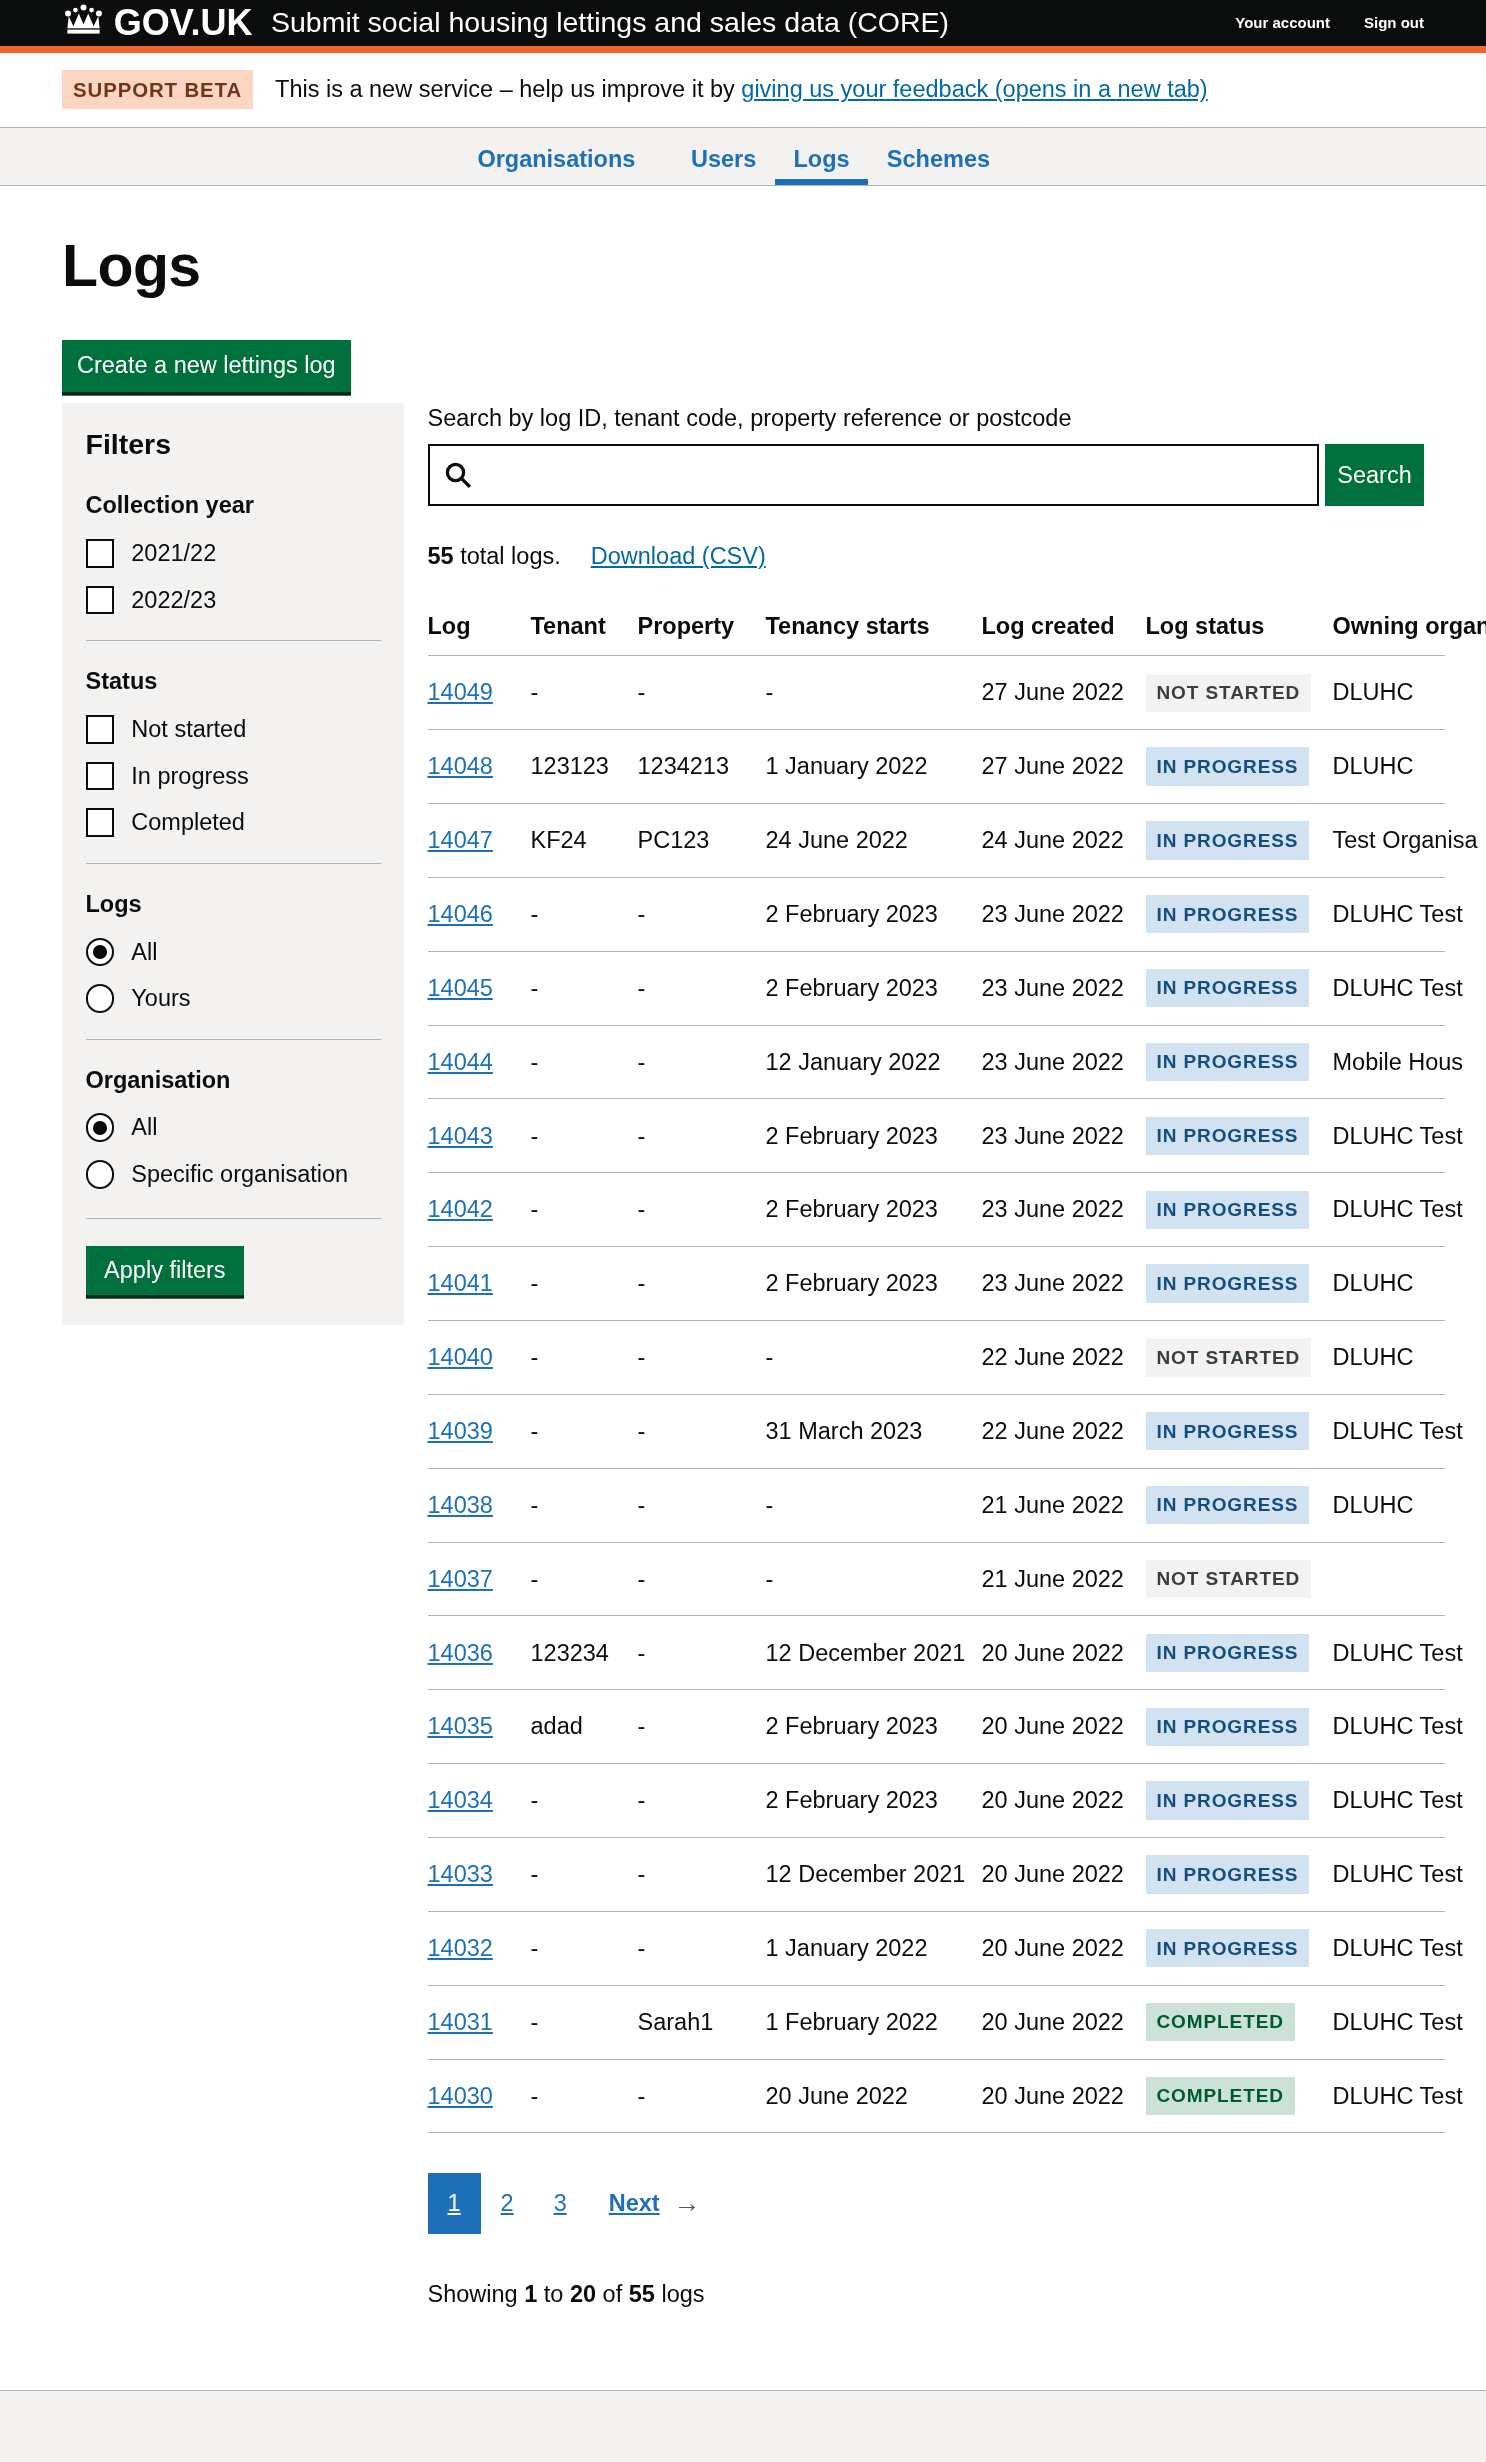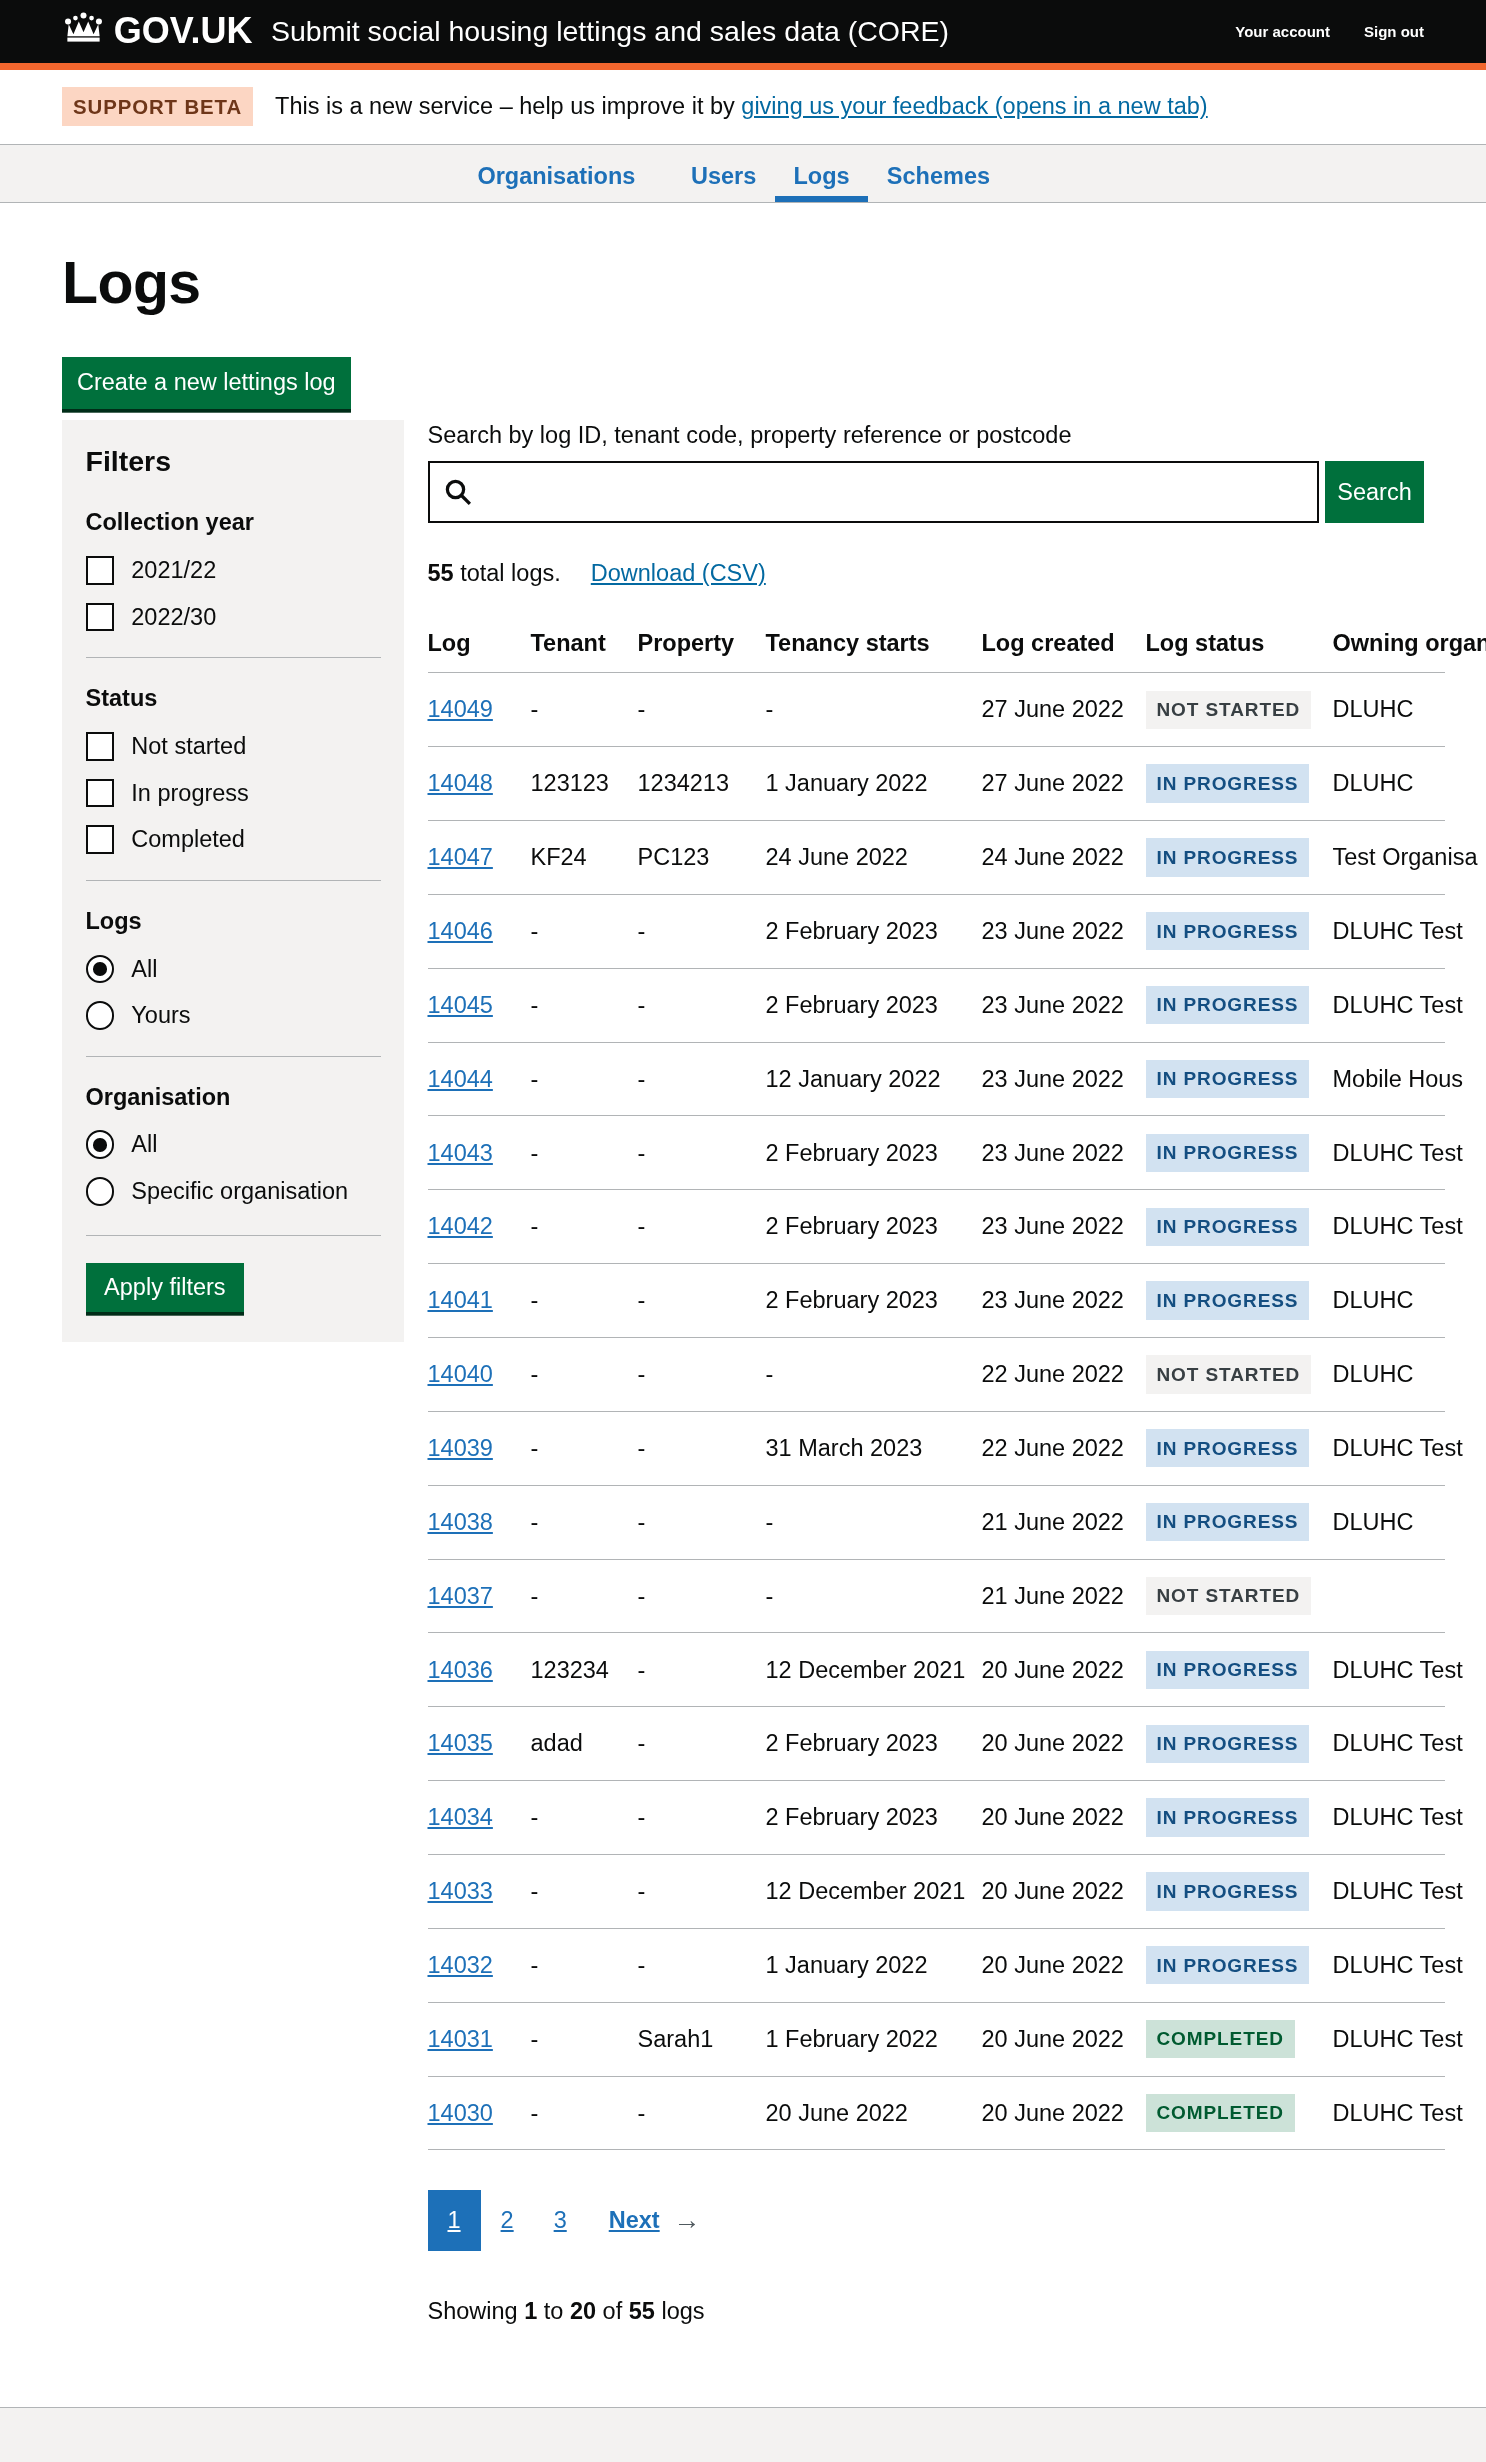--- a/index.html
+++ b/index.html
@@ -6,21 +6,21 @@
   html, body { background: #ffffff; }
   body {
     width: 1486px; min-height: 2462px; overflow-x: hidden;
     font-family: "Liberation Sans", sans-serif;
     font-size: 23.5px; color: #0b0c0c; line-height: 1.3;
   }
   .container { margin: 0 62px; }
 
   
   .site-header { background: #0b0c0c; border-bottom: 7.4px solid #f2662e; }
-  .site-header .container { display: flex; align-items: center; height: 63px; }
+  .site-header .container { display: flex; align-items: center; height: 46px; }
   .logo-block { display: flex; align-items: center; gap: 8.7px; }
   .logotype { color: #fff; font-weight: 700; font-size: 36px; letter-spacing: 0; }
   .service-name { color: #fff; font-size: 28.5px; margin-left: 18.6px; font-weight: 400; }
   .header-links { margin-left: auto; display: flex; gap: 34px; }
   .header-link { color: #fff; font-weight: 700; font-size: 15px; text-decoration: none; cursor: pointer; }
 
   
   .phase-banner { border-bottom: 0.6px solid #b1b4b6; padding: 17.3px 0; background: #fff; }
   .phase-inner { display: flex; align-items: center; gap: 22px; }
   .phase-tag {
@@ -184,21 +184,21 @@
       <h2 class="filters-title">Filters</h2>
       <div id="filter-groups">
           <div class="filter-group">
             <h3 class="filter-heading">Collection year</h3>
             <div class="opt-row">
               <span class="checkbox"></span>
               <span class="opt-label">2021/22</span>
             </div>
             <div class="opt-row">
               <span class="checkbox"></span>
-              <span class="opt-label">2022/30</span>
+              <span class="opt-label">2022/23</span>
             </div>
           </div>
           <div class="filter-group">
             <h3 class="filter-heading">Status</h3>
             <div class="opt-row">
               <span class="checkbox"></span>
               <span class="opt-label">Not started</span>
             </div>
             <div class="opt-row">
               <span class="checkbox"></span>

